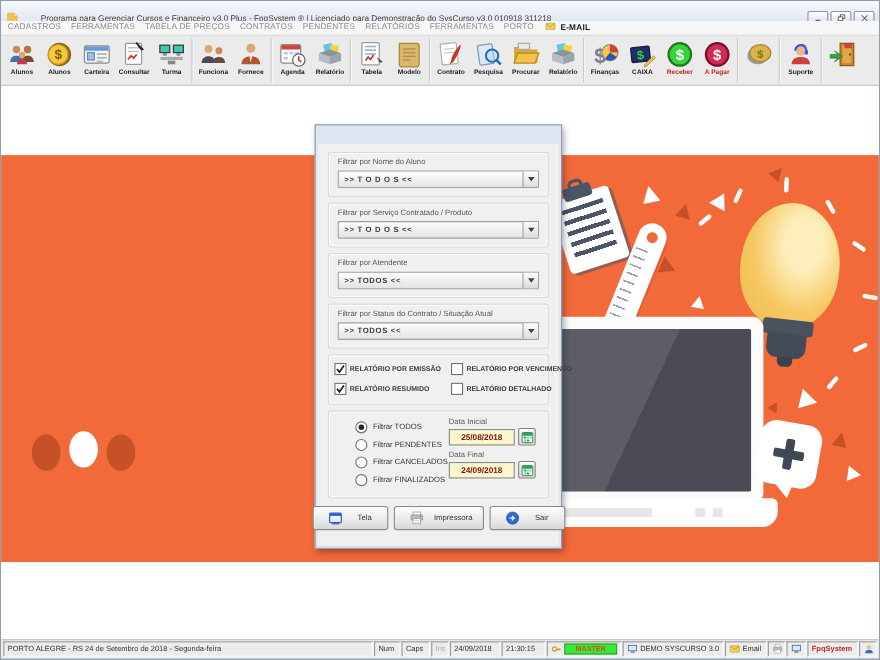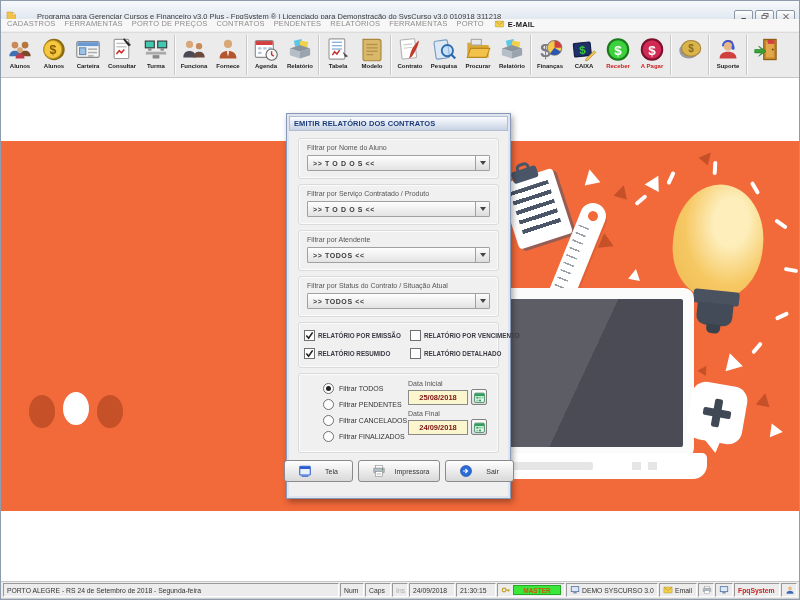--- a/index.html
+++ b/index.html
@@ -171,21 +171,21 @@
             <path d="M5 5l14 14M19 5L5 19" stroke="#3a3a3a" stroke-width="2.4"></path>
           </svg>
         </span>
       </span>
     </span>
 </div>
 
 <div class="menubar" id="menubar">
     <span class="menu-item">CADASTROS</span>
     <span class="menu-item">FERRAMENTAS</span>
-    <span class="menu-item">PORTO DE PREÇOS</span>
+    <span class="menu-item">TABELA DE PREÇOS</span>
     <span class="menu-item">CONTRATOS</span>
     <span class="menu-item">PENDENTES</span>
     <span class="menu-item">RELATÓRIOS</span>
     <span class="menu-item">FERRAMENTAS</span>
     <span class="menu-item">PORTO</span>
     <span class="menu-item email">
       <span class="icn">
         <svg width="13" height="10" viewBox="0 0 24 24">
           <rect x="2" y="5" width="20" height="14" rx="1.5" fill="#f2d24a" stroke="#a8863a"></rect>
           <path d="M2.5 6l9.5 7 9.5-7" stroke="#a8863a" fill="none" stroke-width="1.4"></path>
@@ -518,21 +518,20 @@
     <span class="tri" style="left:628px;top:128px;border-left:6px solid transparent;border-right:6px solid transparent;border-bottom:11px solid #fff;transform:rotate(10deg)"></span>
     <span class="tri" style="left:700px;top:10px;border-left:6px solid transparent;border-right:6px solid transparent;border-bottom:12px solid #c65128;transform:rotate(40deg)"></span>
     <span class="tri" style="left:722px;top:212px;border-left:9px solid transparent;border-right:9px solid transparent;border-bottom:16px solid #fff;transform:rotate(-16deg)"></span>
     <span class="tri" style="left:698px;top:224px;border-left:5px solid transparent;border-right:5px solid transparent;border-bottom:9px solid #c65128;transform:rotate(32deg)"></span>
     <span class="tri" style="left:756px;top:252px;border-left:7px solid transparent;border-right:7px solid transparent;border-bottom:13px solid #c65128;transform:rotate(12deg)"></span>
     <span class="tri" style="left:766px;top:282px;border-left:7px solid transparent;border-right:7px solid transparent;border-bottom:12px solid #fff;transform:rotate(-22deg)"></span>
   </div>
 </div>
 
 <div class="dialog">
-  <div class="dlg-header">EMITIR RELATÓRIO DOS CONTRATOS</div>
   <div class="dlg-body">
     <div id="filters">
         <div class="fgroup">
           <div class="flabel">Filtrar por Nome do Aluno</div>
           <div class="combo">
             <span class="combo-val">&gt;&gt; T O D O S &lt;&lt;</span>
             <span class="combo-arrow"></span>
           </div>
         </div>
         <div class="fgroup">

